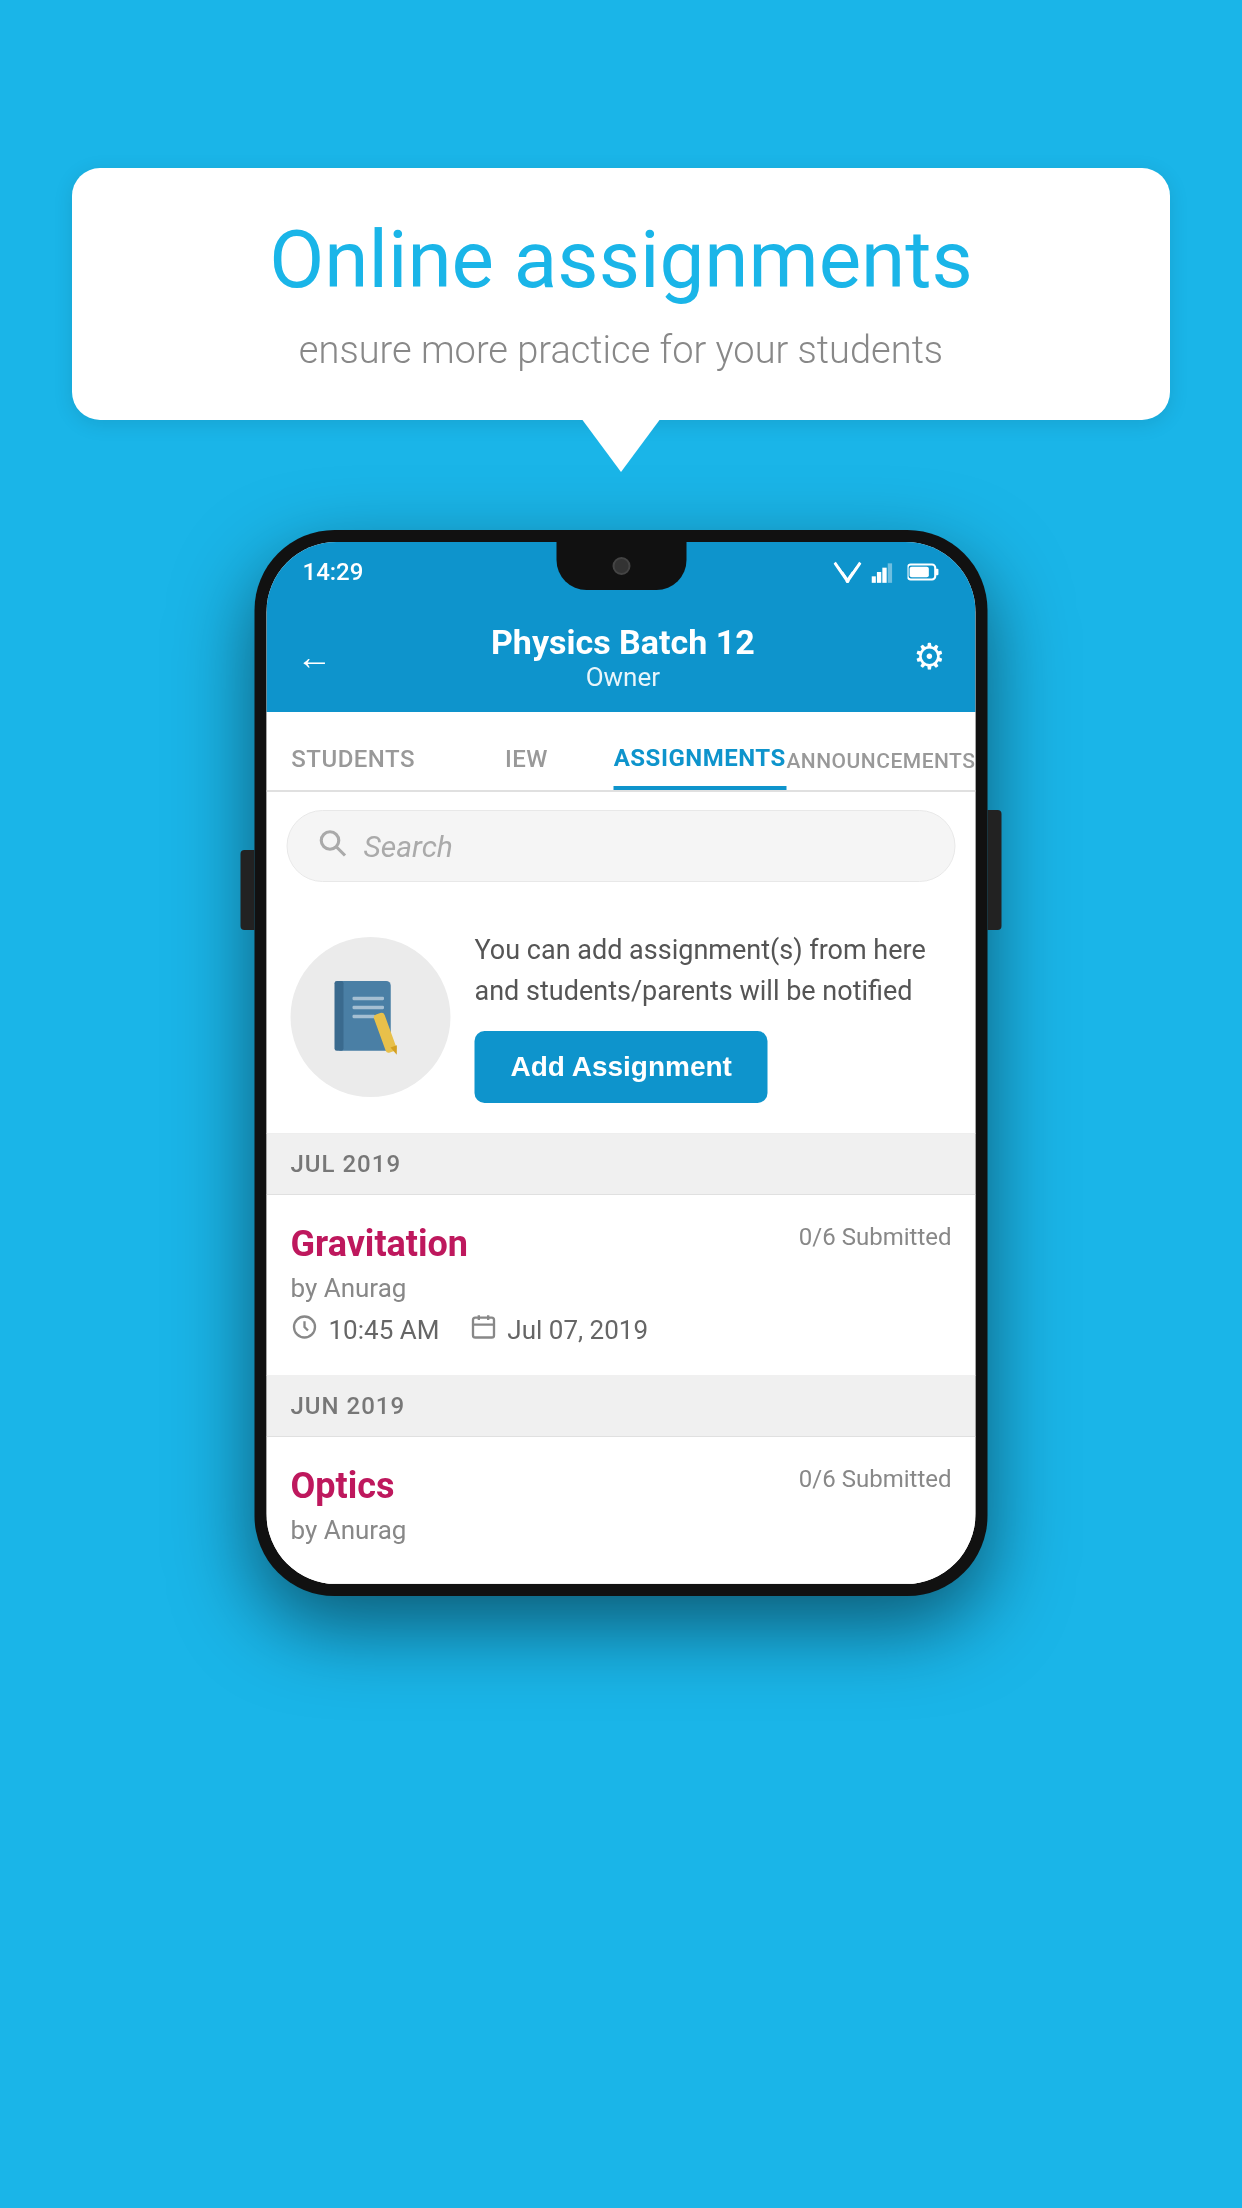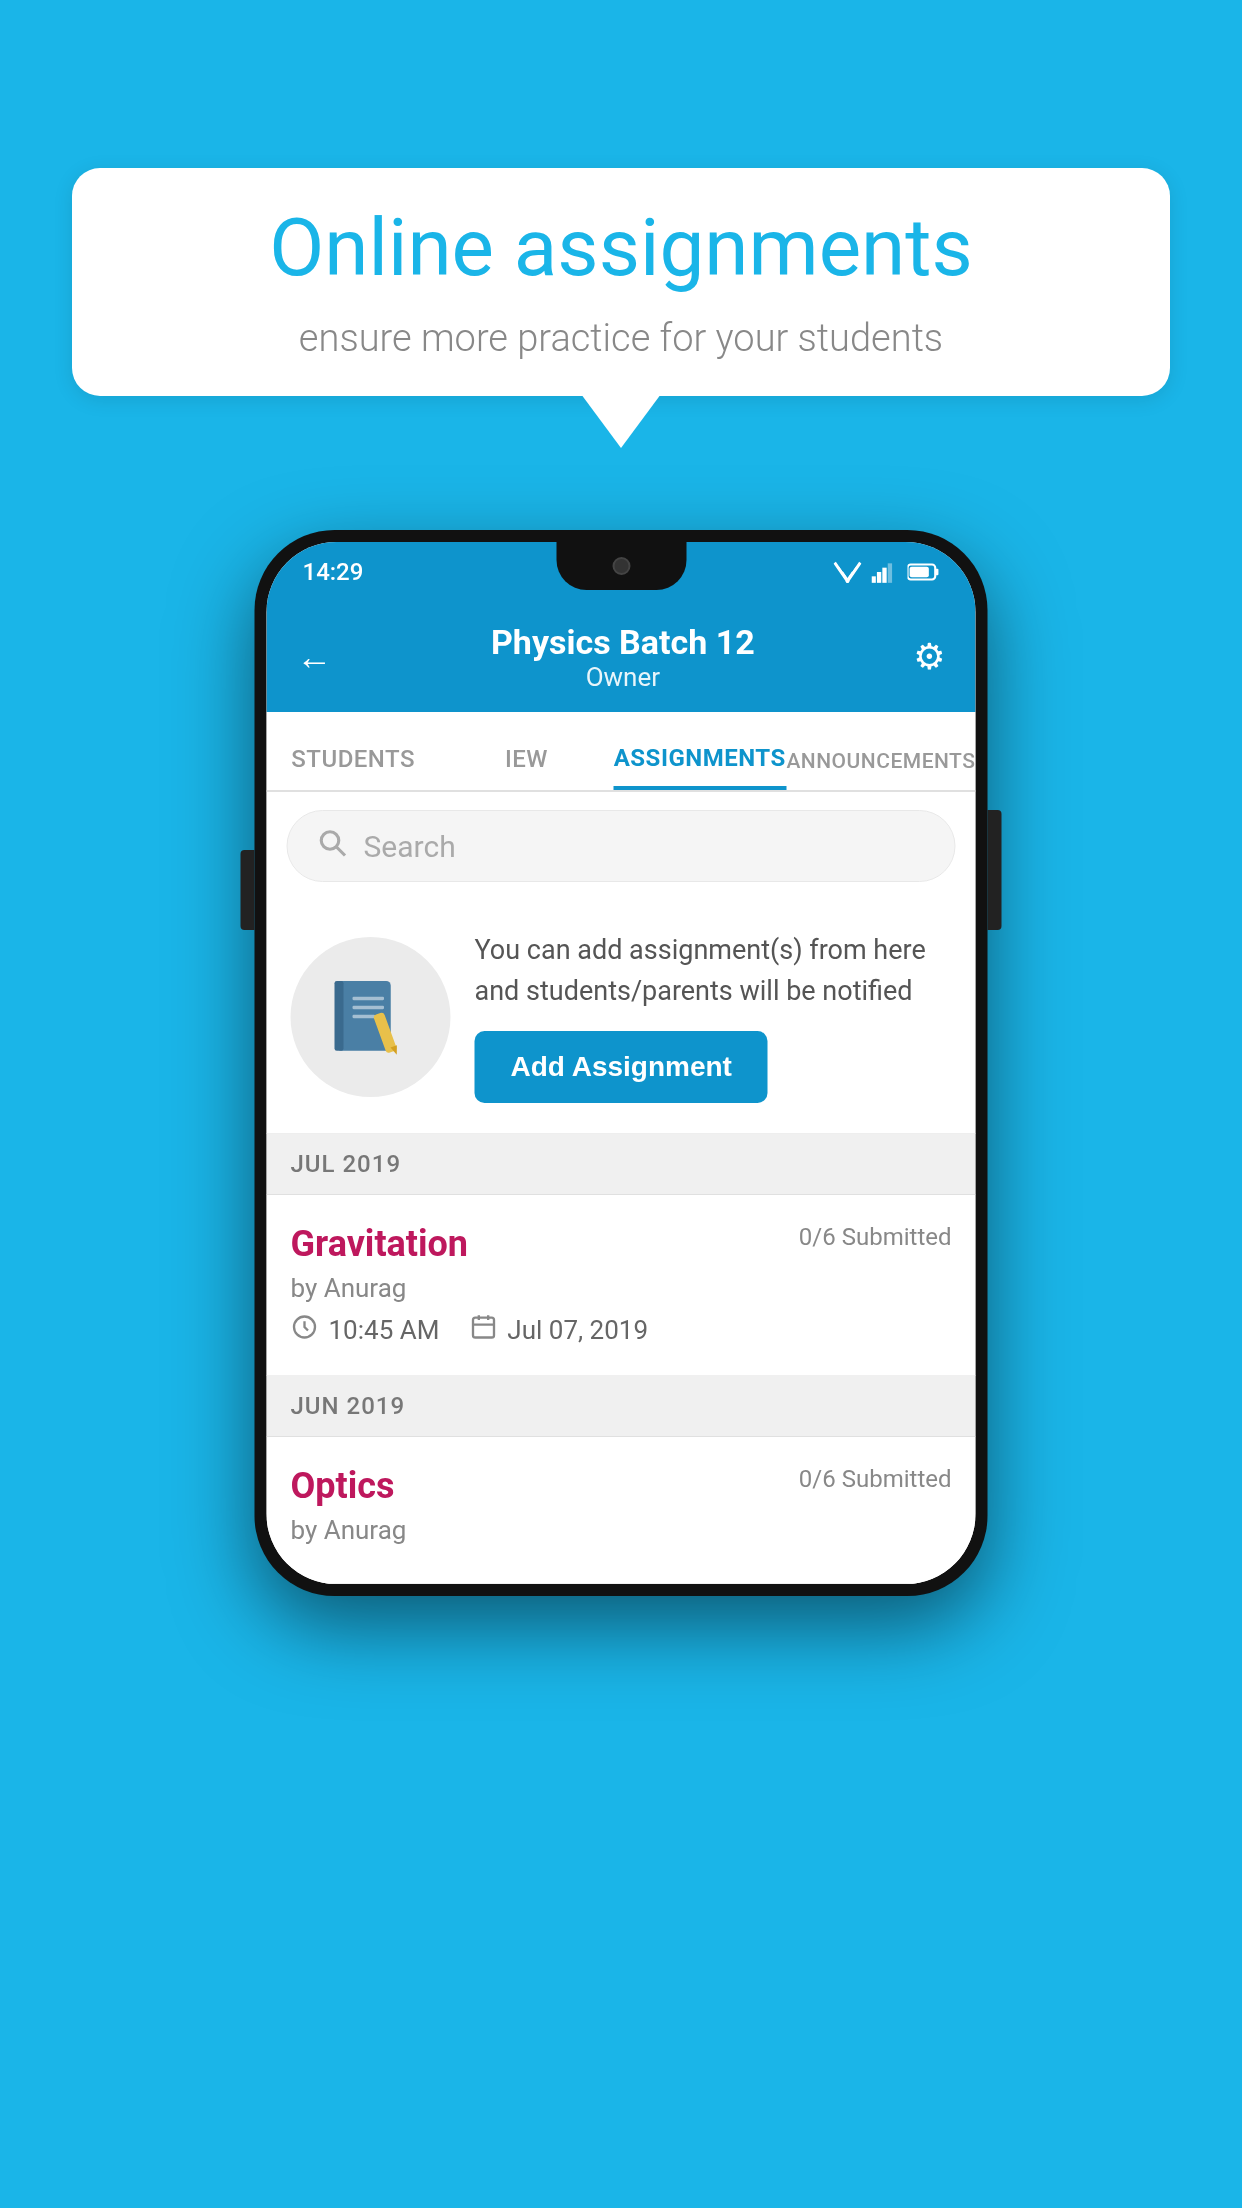--- a/index.html
+++ b/index.html
@@ -17,21 +17,21 @@
     .speech-bubble-container {
       position: absolute;
       top: 168px;
       left: 72px;
       right: 72px;
     }
 
     .speech-bubble {
       background: white;
       border-radius: 28px;
-      padding: 36px 80px;
+      padding: 48px 80px;
       text-align: center;
       box-shadow: 0 4px 20px rgba(0,0,0,0.1);
       position: relative;
     }
 
     .speech-bubble::after {
       content: '';
       position: absolute;
       bottom: -52px;
       left: 50%;
@@ -223,20 +223,21 @@
     .tab-item.active {
       color: #0e94cc;
       border-bottom: 4px solid #0e94cc;
       font-weight: 700;
     }
 
     
     .search-container {
       padding: 18px 20px;
       background: white;
+      font-style: italic;
     }
 
     .search-bar {
       background: #f5f5f5;
       border-radius: 40px;
       height: 72px;
       display: flex;
       align-items: center;
       padding: 0 30px;
       gap: 16px;

